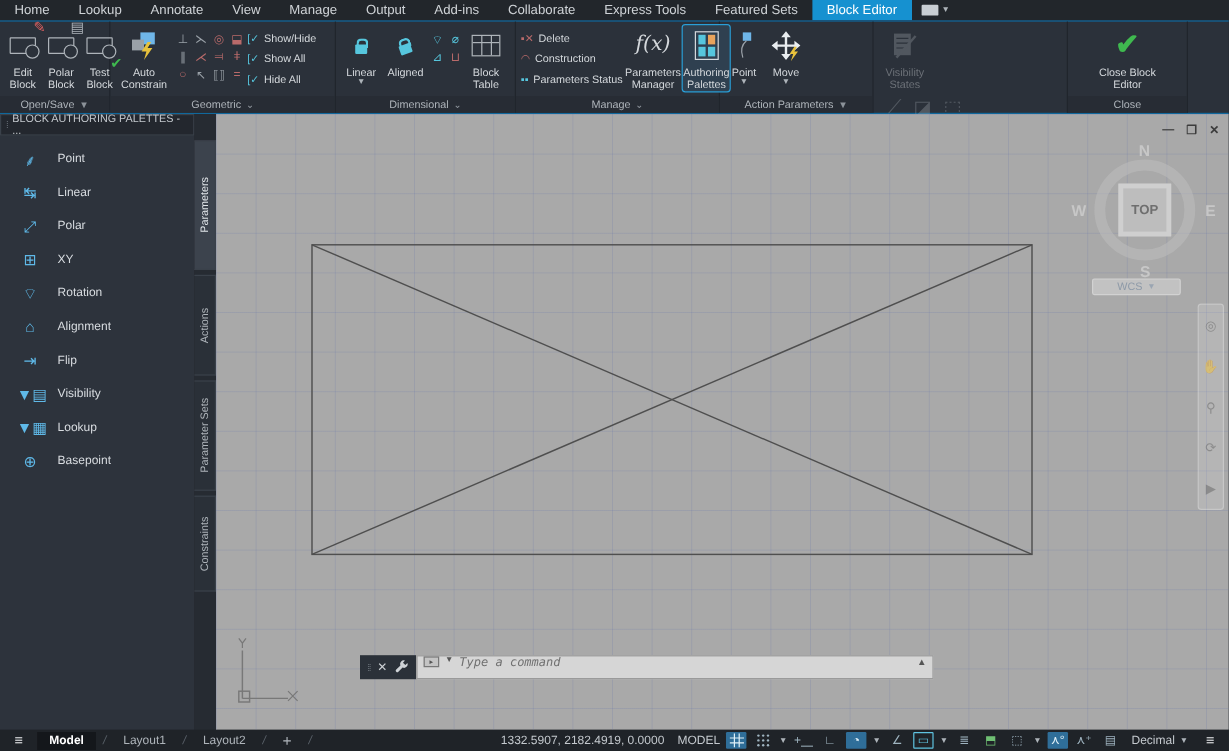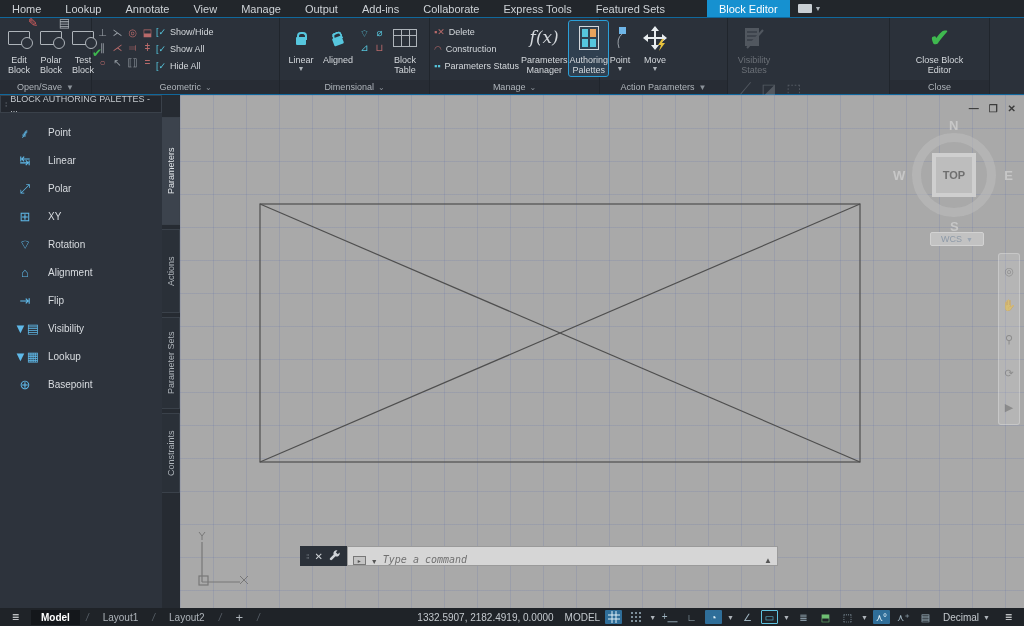--- a/index.html
+++ b/index.html
@@ -1,21 +1,21 @@
 <!DOCTYPE html>
 <html><head>
 <meta charset="utf-8">
 <style>
   * { margin:0; padding:0; box-sizing:border-box; }
   html,body { width:1024px; height:626px; overflow:hidden; font-family:"Liberation Sans", sans-serif; background:#22262b; }
 
   
   .menubar { height:17px; background:#22262b; display:flex; align-items:stretch; font-size:11px; color:#cfd3d7; }
   .menubar .mtab { padding:2px 12px; cursor:default; display:flex; align-items:center; }
-  .menubar .mtab.active { background:#1691d0; color:#fff;margin-left:30px; }
+  .menubar .mtab.active { background:#1691d0; color:#fff; }
   .menubar .mini-btn { display:flex; align-items:center; gap:3px; padding:0 8px; }
   .menubar .img-ico { width:14px; height:9px; background:#c9ced3; border-radius:1px; display:inline-block; }
   .caret { font-size:7px; color:#aeb4ba; }
 
   
   .ribbon { height:78px; background:#2b313a; border:1px solid #10689c; border-left:none; border-right:none; display:flex; color:#c9ced4; position:relative; }
   .panel { display:flex; flex-direction:column; border-right:1px solid #20252c; }
   .panel-body { flex:1; display:flex; align-items:flex-start; padding:3px 4px 0 4px; gap:2px; }
   .panel-label { height:14px; font-size:9px; color:#aeb4ba; display:flex; align-items:center; justify-content:center; gap:4px; background:#272c34; }
   .panel-label .exp { font-size:8px; color:#8b9299; }
@@ -62,26 +62,26 @@
   .canvas { position:relative; flex:1; background-color:#a9a9a9;
     background-image:
       linear-gradient(to right, rgba(105,120,170,.22) 1px, transparent 1px),
       linear-gradient(to bottom, rgba(105,120,170,.22) 1px, transparent 1px);
     background-size:33px 33px; overflow:hidden; }
   .winctl { position:absolute; top:8px; right:8px; display:flex; gap:10px; color:#3c3c3c; font-size:10px; font-weight:bold; }
   .viewcube { position:absolute; top:25px; right:15px; width:110px; height:110px; }
   .vc-ring { position:absolute; left:13px; top:13px; width:84px; height:84px; border:9px solid rgba(190,190,190,.55); border-radius:50%; }
   .vc-top { position:absolute; left:33px; top:33px; width:44px; height:44px; background:#bdbdbd; border:4px solid #cfcfcf; color:#6f6f6f; font-size:11px; font-weight:bold; display:flex; align-items:center; justify-content:center; }
   .vc-dir { position:absolute; color:#c7c7c7; font-size:13px; font-weight:bold; }
-  .wcs-badge { position:absolute; top:137px; right:40px; background:#c2c2c2; border:1px solid #d2d2d2; border-radius:2px; color:#8e9aa8; font-size:9px; padding:1px 10px; display:flex; gap:4px; align-items:center; }
+  .wcs-badge { position:absolute; top:137px; right:40px; background:#c2c2c2; border:1px solid #d2d2d2; border-radius:2px; color:#8e9aa8; font-size:9px; padding:1px 20px; display:flex; gap:4px; align-items:center; }
   .navbar { position:absolute; right:4px; top:158px; width:22px; height:172px; background:rgba(255,255,255,.14); border:1px solid rgba(255,255,255,.25); border-radius:3px; display:flex; flex-direction:column; align-items:center; justify-content:space-around; color:rgba(90,90,90,.45); font-size:11px; }
   .ucs { position:absolute; left:12px; bottom:18px; width:60px; height:60px; color:#787878; }
   .cmdbar { position:absolute; left:120px; top:451px; width:478px; height:20px; display:flex; align-items:stretch; }
   .cmd-handle { background:#2b3139; display:flex; align-items:center; gap:6px; padding:0 6px; color:#cfd3d7; font-size:10px; }
-  .cmd-field { flex:1; background:#d6d6d6; border:1px solid #9a9a9a; display:flex; align-items:flex-end; gap:5px; padding:0 5px; color:#6f6f6f; }
+  .cmd-field { flex:1; background:#d6d6d6; border:1px solid #9a9a9a; display:flex; align-items:flex-start; gap:5px; padding:0 5px; color:#6f6f6f; }
   .cmd-text { font-style:italic; font-family:"DejaVu Sans Mono", monospace; font-size:10px; color:#707070; }
   .cmd-upar { margin-left:auto; font-size:8px; color:#555; }
   .cmd-ico { width:13px; height:9px; border:1px solid #777; background:#c4c4c4; font-size:6px; line-height:8px; text-align:center; color:#555; }
 
   
   .statusbar { height:18px; background:#1f2328; display:flex; align-items:center; color:#c4c9ce; font-size:10px; padding:0 6px; gap:6px; }
   .sb-burger { font-size:12px; color:#e8eaec; padding:0 6px; }
   .sb-tab { padding:0 8px; color:#aeb4ba; }
   .sb-tab.active { color:#fff; font-weight:bold; background:#14171b; padding:2px 10px; }
   .sb-slash { color:#596068; font-style:italic; }
@@ -141,20 +141,30 @@
       </div>
     </div>
     <div class="panel-label">
       <span>Open/Save</span>
         <span class="exp">▼</span>
     </div>
   </div>
 
   <div class="panel" style="width:188px">
     <div class="panel-body">
+      <div class="bigbtn" style="width:48px">
+        <span class="bicon">
+          <svg width="26" height="26" viewBox="0 0 26 26">
+              <rect x="10" y="2" width="12" height="10" fill="#6fb6e8"></rect>
+              <rect x="3" y="8" width="10" height="9" fill="#9aa1a8"></rect>
+              <path d="M16 10 l-5 8 4 0 -2 7 7 -10 -4 0 3 -5z" fill="#e8c23c"></path>
+            </svg>
+        </span>
+        <span>Auto Constrain</span>
+      </div>
       <div class="geo-grid">
         <span class="glyph-gray">⊥</span>
         <span class="glyph-gray">⋋</span>
         <span class="glyph-red">◎</span>
         <span class="glyph-red">⬓</span>
         <span class="glyph-gray">∥</span>
         <span class="glyph-red">⋌</span>
         <span class="glyph-red">⫤</span>
         <span class="glyph-red">ǂ</span>
         <span class="glyph-red">○</span>

